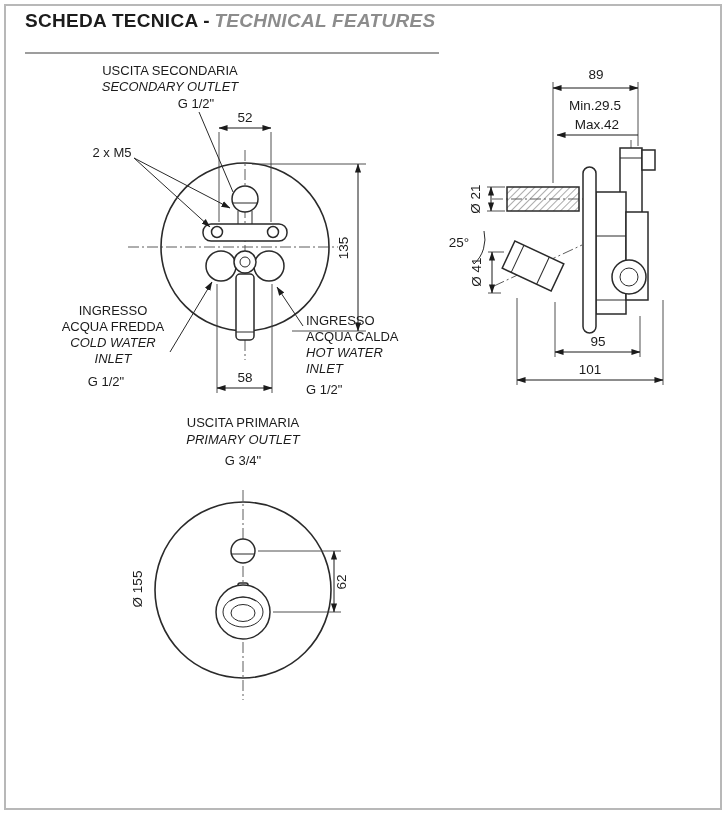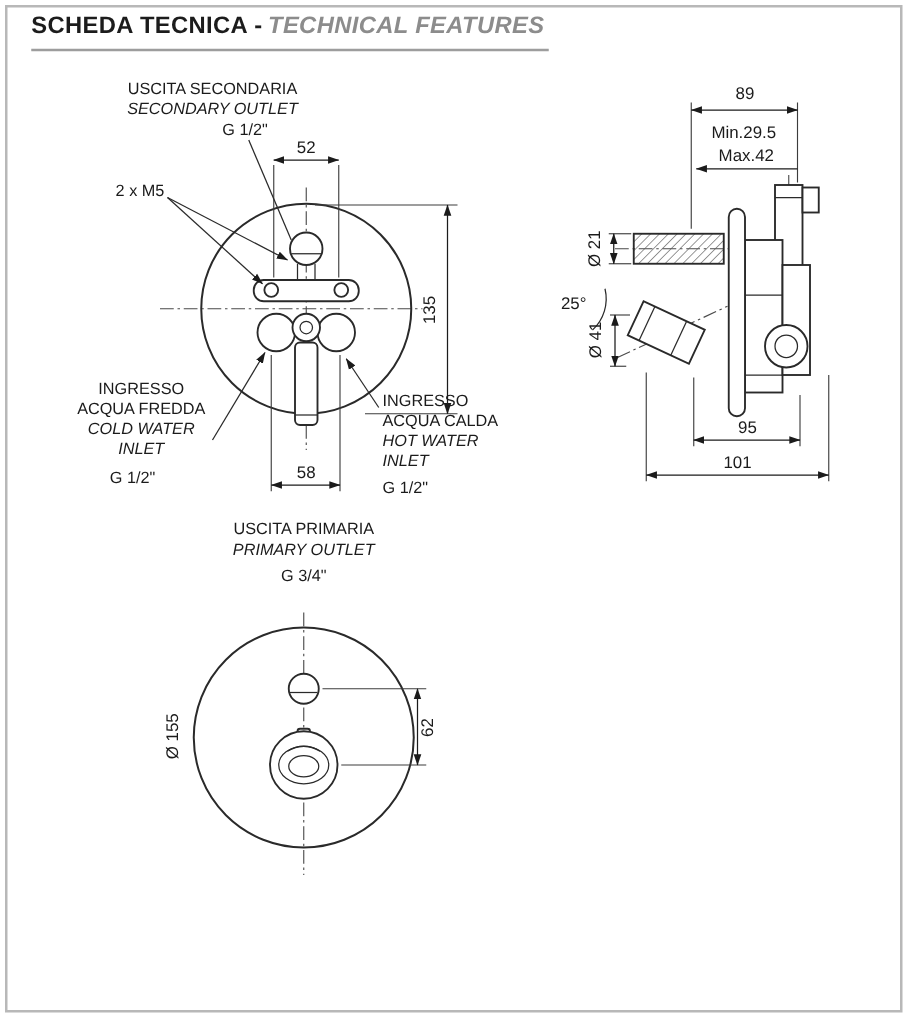--- a/index.html
+++ b/index.html
@@ -1,19 +1,19 @@
 <!DOCTYPE html>
 <html><head>
 <meta charset="utf-8">
 <style>
   html,body{margin:0;padding:0;background:#ffffff;}
   body{width:726px;height:814px;font-family:"Liberation Sans",sans-serif;position:relative;overflow:hidden;}
   .page{position:absolute;inset:0;background:#fff;}
   .frame{position:absolute;inset:4px;border:2px solid #b8b8b8;pointer-events:none;}
-  .hdr{position:absolute;left:25px;top:10px;width:414px;padding-bottom:7px;border-bottom:2px solid #9d9d9d;white-space:nowrap;}
+  .hdr{position:absolute;left:25px;top:10px;width:414px;padding-bottom:20px;border-bottom:2px solid #9d9d9d;white-space:nowrap;}
   .hdr .it{font-size:19px;font-weight:bold;color:#1c1c1c;letter-spacing:.3px;}
   .hdr .en{font-size:19px;font-weight:bold;font-style:italic;color:#8c8c8c;letter-spacing:.3px;}
   svg.draw{position:absolute;left:0;top:0;}
   text{fill:#1b1b1b;font-family:"Liberation Sans",sans-serif;}
   .t{font-size:13px;}
   .ti{font-size:13px;font-style:italic;}
   .d{font-size:13.5px;}
   .ln{stroke:#2a2a2a;stroke-width:1.6;fill:none;}
   .lnthin{stroke:#2a2a2a;stroke-width:1;fill:none;}
   .fil{fill:#ffffff;stroke:#2a2a2a;stroke-width:1.5;}

